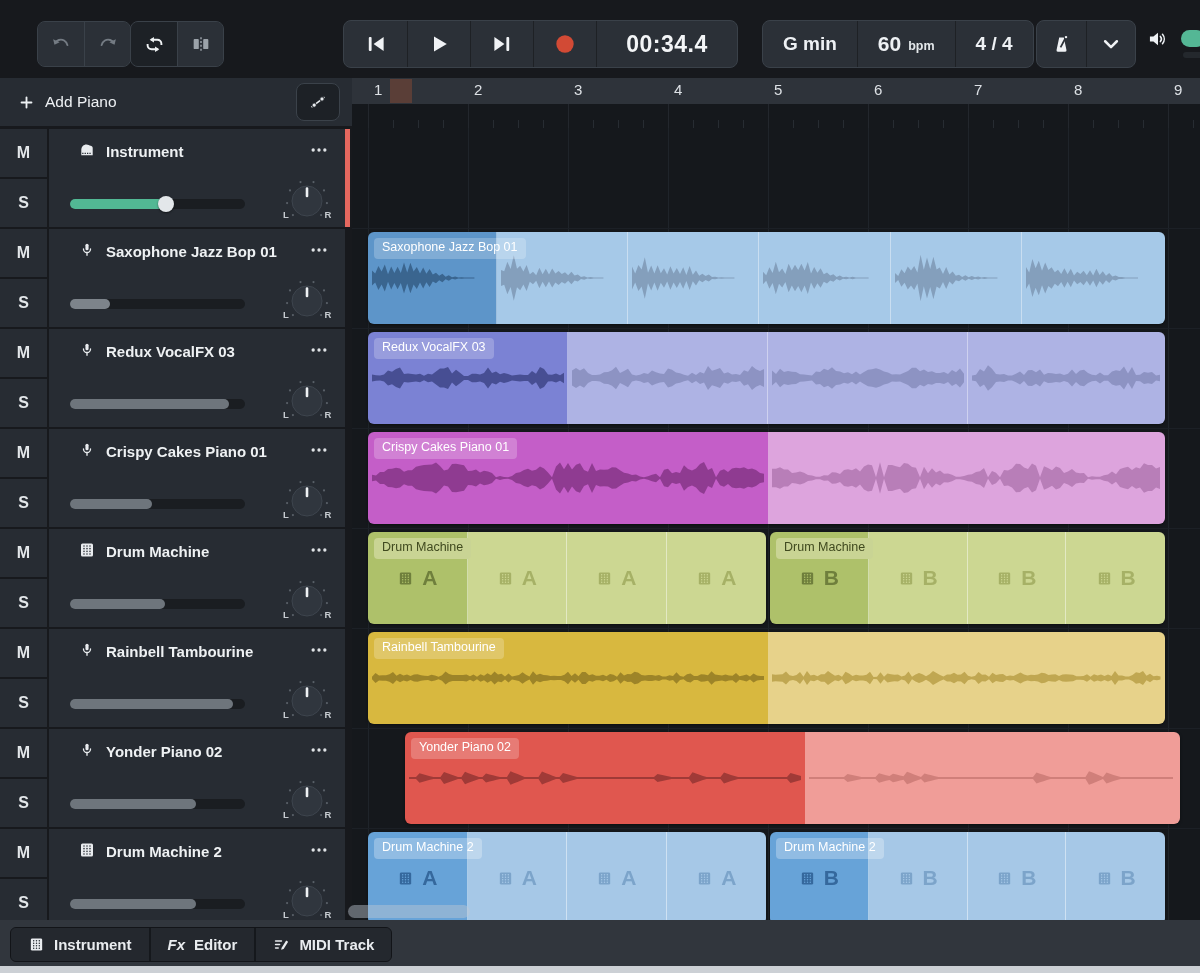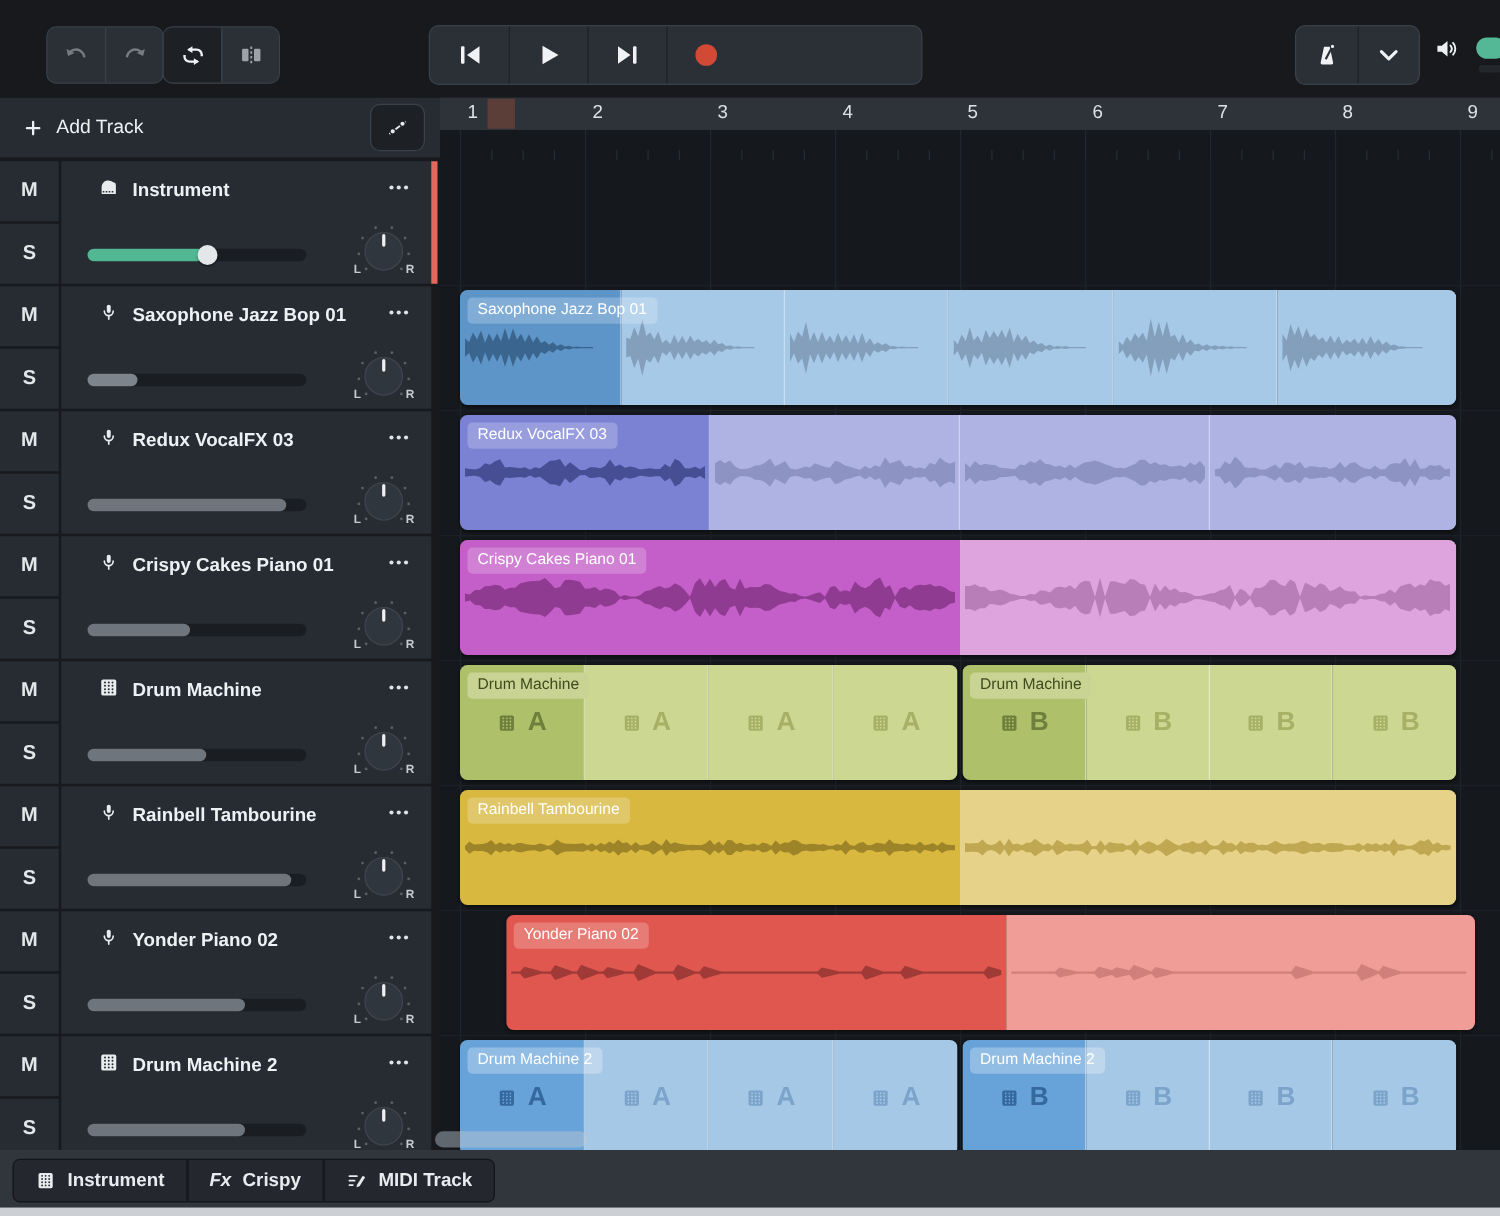--- a/index.html
+++ b/index.html
@@ -142,20 +142,29 @@
             </svg>
           </span>
         </button>
       <button class="tpbtn" style="color:#d24a35">
           <span class="ic" style="display: flex; align-items: center;">
             <svg width="26" height="26" viewBox="0 0 24 24" xmlns="http://www.w3.org/2000/svg">
               <circle cx="12" cy="12" r="8" fill="currentColor"></circle>
             </svg>
           </span>
         </button>
+      <div class="time-display">00:34.4</div>
+    </div>
+    <div class="musical">
+      <button class="mbtn">G min</button>
+      <button class="mbtn">
+          <span style="font-size:21px">60</span>
+          <span class="unit">bpm</span>
+        </button>
+      <button class="mbtn">4 / 4</button>
     </div>
     <div class="metro-grp">
       <button class="tpbtn">
           <span class="ic" style="display: flex; align-items: center;">
             <svg width="23" height="23" viewBox="0 0 24 24" xmlns="http://www.w3.org/2000/svg">
               <path d="M9.6 4.6 h4.8 l2.8 13.2 a1.4 1.4 0 0 1 -1.37 1.7 H8.2 a1.4 1.4 0 0 1 -1.37 -1.7 Z" fill="currentColor"></path>
               <line x1="11" y1="15" x2="16.2" y2="5.2" stroke="#2b3037" stroke-width="1.8"></line>
               <circle cx="16.7" cy="4.3" r="1.3" fill="currentColor"></circle>
             </svg>
           </span>
@@ -181,21 +190,21 @@
 
   <div class="left-panel">
     <div class="addtrack-row">
       <button class="addtrack">
         <span class="ic" style="display: flex; align-items: center;">
             <svg width="17" height="17" viewBox="0 0 24 24" xmlns="http://www.w3.org/2000/svg">
               <line x1="12" y1="5" x2="12" y2="19" stroke="currentColor" stroke-width="2.6" stroke-linecap="round"></line>
               <line x1="5" y1="12" x2="19" y2="12" stroke="currentColor" stroke-width="2.6" stroke-linecap="round"></line>
             </svg>
           </span>
-        <span>Add Track</span>
+        <span>Add Piano</span>
       </button>
       <button class="automation-btn">
           <span class="ic" style="display: flex; align-items: center;">
             <svg width="20" height="20" viewBox="0 0 24 24" xmlns="http://www.w3.org/2000/svg">
               <line x1="4.2" y1="18.2" x2="19.8" y2="6.2" stroke="currentColor" stroke-width="1.8"></line>
               <circle cx="7.4" cy="15.7" r="2.6" fill="currentColor" stroke="#1d2126" stroke-width="1.2"></circle>
               <circle cx="16.8" cy="8.4" r="2.6" fill="currentColor" stroke="#1d2126" stroke-width="1.2"></circle>
             </svg>
           </span>
         </button>
@@ -1006,21 +1015,21 @@
               <circle cx="16" cy="13.8" r="1.05" fill="#272c33"></circle>
               <circle cx="8" cy="17.4" r="1.05" fill="#272c33"></circle>
               <circle cx="12" cy="17.4" r="1.05" fill="#272c33"></circle>
               <circle cx="16" cy="17.4" r="1.05" fill="#272c33"></circle>
             </svg>
           </span>
           <span>Instrument</span>
         </button>
         <button class="tab">
           <span class="fx-glyph">Fx</span>
-          <span>Crispy</span>
+          <span>Editor</span>
         </button>
         <button class="tab">
           <span class="ic" style="display: flex;">
             <svg width="17" height="17" viewBox="0 0 24 24" xmlns="http://www.w3.org/2000/svg">
               <line x1="3.6" y1="7" x2="12" y2="7" stroke="#e9ecef" stroke-width="2" stroke-linecap="round"></line>
               <line x1="3.6" y1="12" x2="9.4" y2="12" stroke="#e9ecef" stroke-width="2" stroke-linecap="round"></line>
               <line x1="3.6" y1="17" x2="7.4" y2="17" stroke="#e9ecef" stroke-width="2" stroke-linecap="round"></line>
               <path d="M12.2 16.6 L18.6 6.4 L21.4 8.2 L15 18.4 L11.5 19.5 Z" fill="#e9ecef"></path>
             </svg>
           </span>

